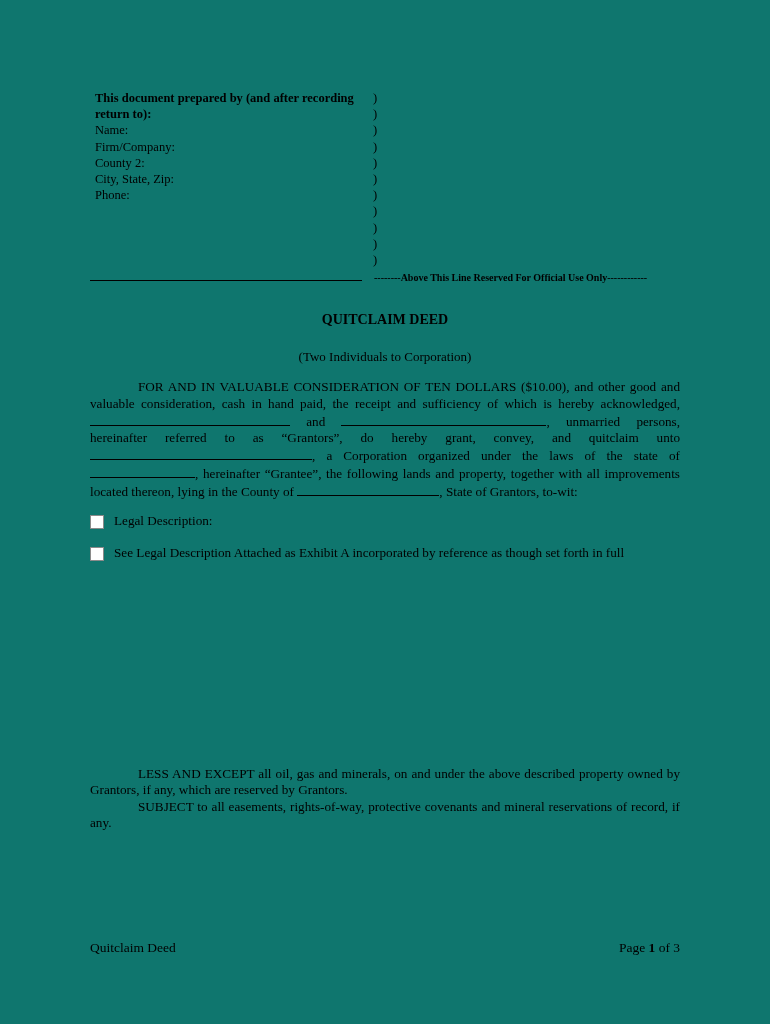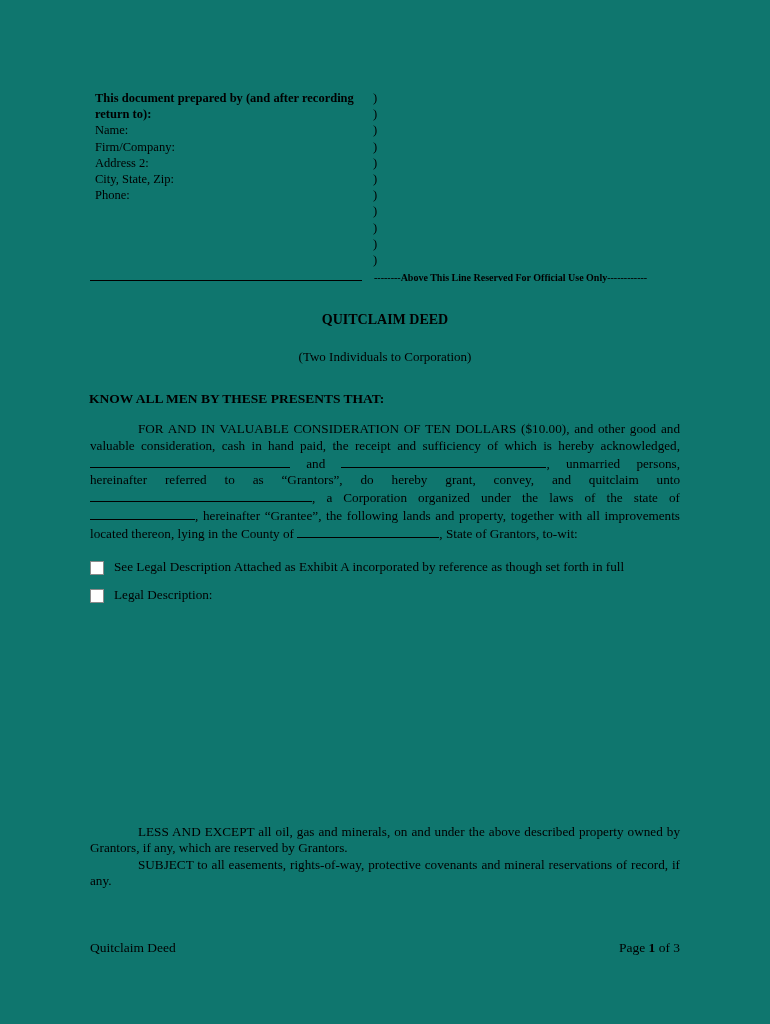--- a/index.html
+++ b/index.html
@@ -146,21 +146,21 @@
   }
 
   .spacer-block {
     height: 205px;
   }
 
   .less-except {
     font-size: 13.2px;
     line-height: 16.6px;
     text-align: justify;
-    margin-top: 16px;
+    margin-top: 0px;
   }
   .subject-para {
     font-size: 13.2px;
     line-height: 16.6px;
     text-align: justify;
   }
 
   
   .footer {
     position: absolute;
@@ -178,21 +178,21 @@
 <body>
 
 <div class="page">
   <div class="content">
 
     <div class="header-block">
       <div class="header-left">
         <span class="prep-title">This document prepared by (and after recording return to):</span>
         <span class="field-line">Name:</span>
         <span class="field-line">Firm/Company:</span>
-        <span class="field-line">Address 2:</span>
+        <span class="field-line">County 2:</span>
         <span class="field-line">City, State, Zip:</span>
         <span class="field-line">Phone:</span>
       </div>
       <div class="paren-col">
         <span>)</span>
         <span>)</span>
         <span>)</span>
         <span>)</span>
         <span>)</span>
         <span>)</span>
@@ -202,39 +202,38 @@
         <span>)</span>
         <span>)</span>
       </div>
       <div class="hline"></div>
       <div class="official-use">--------Above This Line Reserved For Official Use Only------------</div>
     </div>
 
     <div class="doc-title">QUITCLAIM DEED</div>
     <div class="doc-subtitle">(Two Individuals to Corporation)</div>
 
-    <div class="know-all">KNOW ALL MEN BY THESE PRESENTS THAT:</div>
 
     <div class="body-para">
       <span class="indent"></span><span>FOR AND IN VALUABLE CONSIDERATION OF TEN DOLLARS ($10.00), and other good and valuable consideration, cash in hand paid, the receipt and sufficiency of which is hereby acknowledged,</span>
       <span class="ul-blank w1"></span>
       <span>and</span>
       <span class="ul-blank w2"></span><span>, unmarried persons, hereinafter referred to as “Grantors”, do hereby grant, convey, and quitclaim unto</span>
       <span class="ul-blank w3"></span><span>,  a Corporation organized under the laws of the state of</span>
       <span class="ul-blank w4"></span><span>, hereinafter “Grantee”, the following lands and property, together with all improvements located thereon, lying in the County of</span>
       <span class="ul-blank w5"></span><span>, State of Grantors, to-wit:</span>
     </div>
 
+    <div class="check-row second">
+      <span class="checkbox"></span>
+      <span>Legal Description:</span>
+    </div>
     <div class="check-row">
       <span class="checkbox"></span>
       <span>See Legal Description Attached as Exhibit A incorporated by reference as though set forth in full</span>
-    </div>
-    <div class="check-row second">
-      <span class="checkbox"></span>
-      <span>Legal Description:</span>
     </div>
 
     <div class="spacer-block"></div>
 
     <div class="less-except">
       <span class="indent"></span><span>LESS AND EXCEPT all oil, gas and minerals, on and under the above described property owned by Grantors, if any, which are reserved by Grantors.</span>
     </div>
 
     <div class="subject-para">
       <span class="indent"></span><span>SUBJECT to all easements, rights-of-way, protective covenants and mineral reservations of record, if any.</span>

